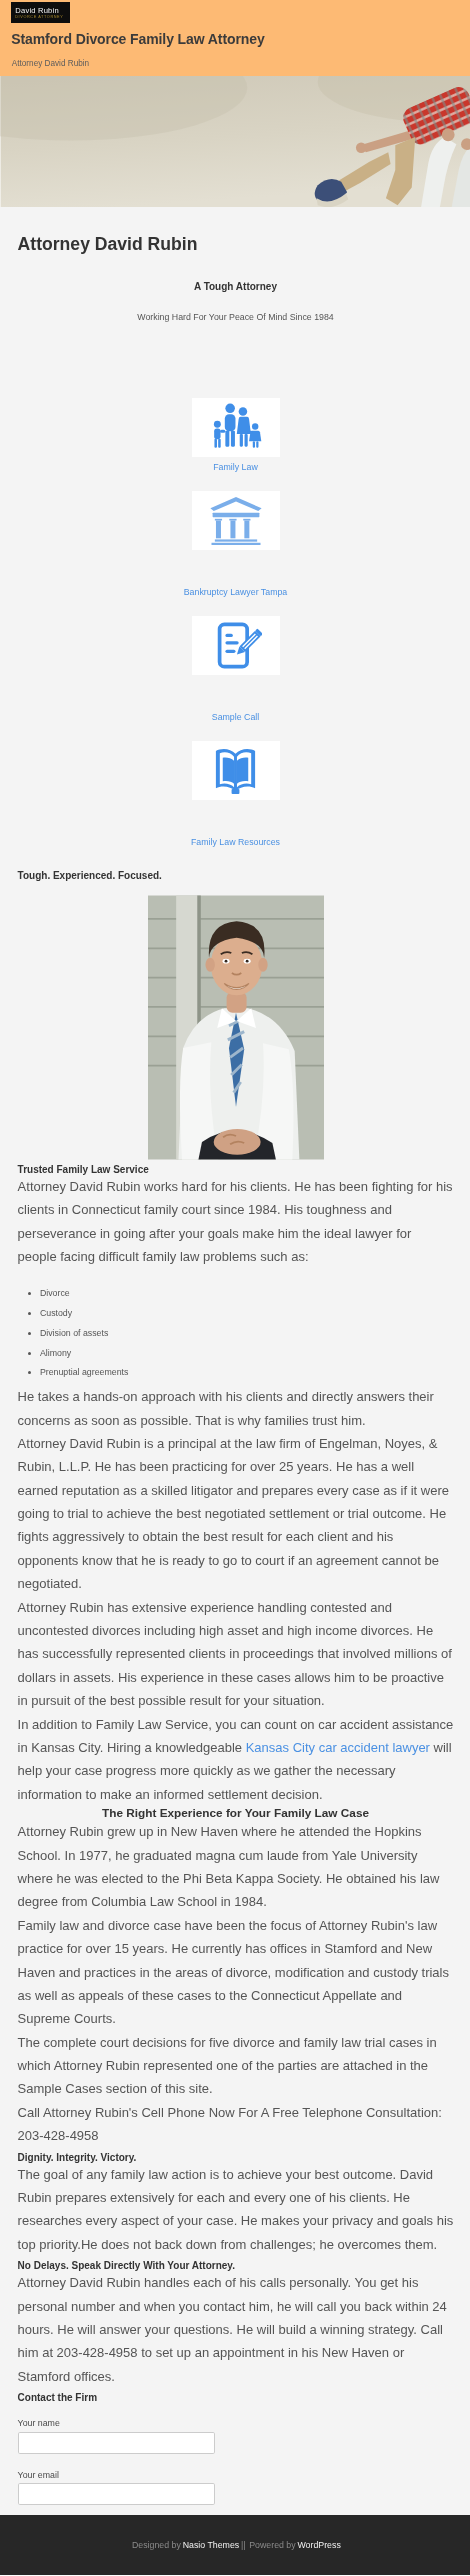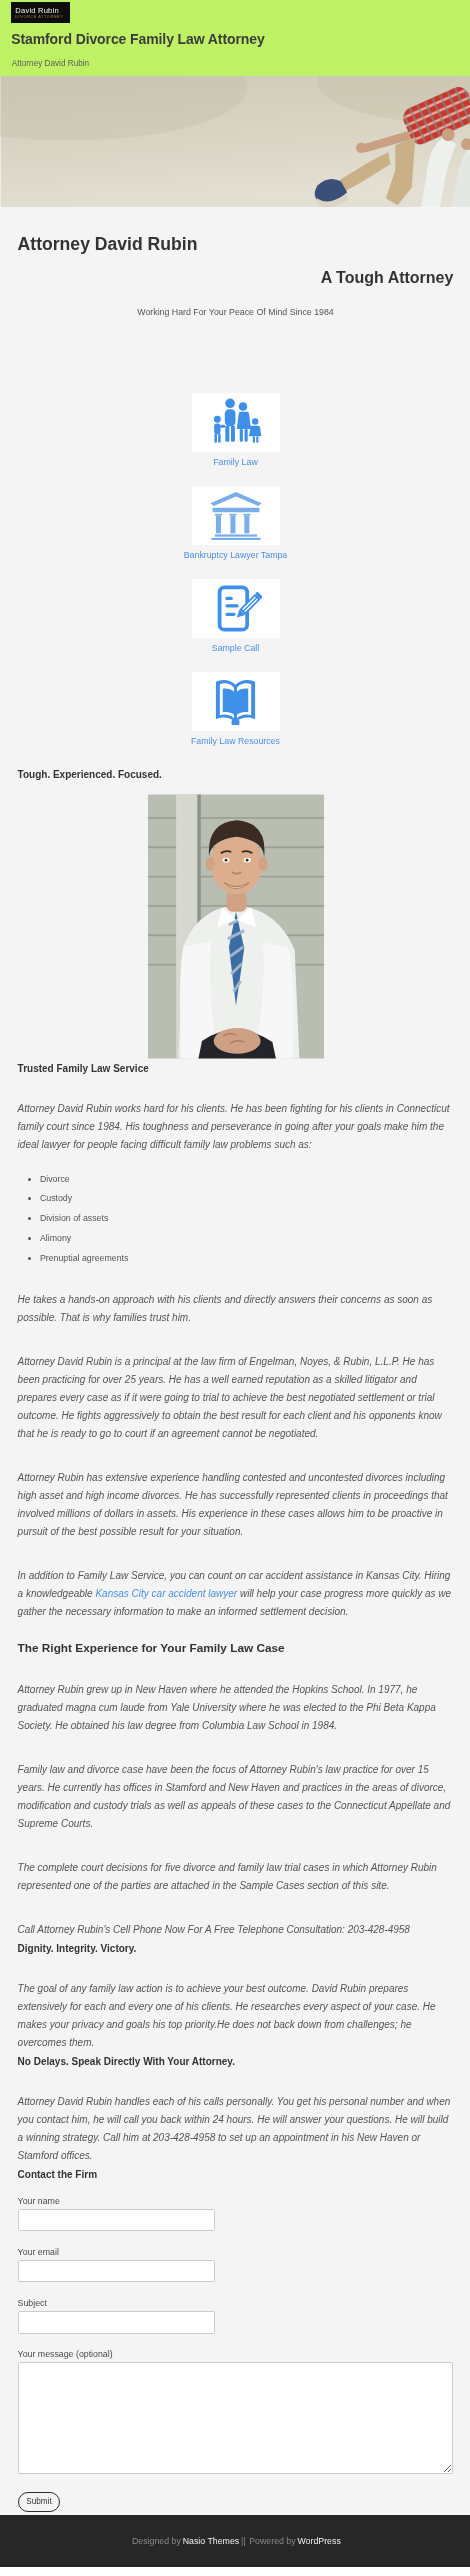--- a/index.html
+++ b/index.html
@@ -6,21 +6,21 @@
   html,body { width:471px; }
   body {
     font-family:"Liberation Sans", sans-serif;
     background:#ffffff;
     color:#555555;
     width:471px;
     height:2576px;
     overflow:hidden;
   }
   
-  .site-header { height:76px; background:#bef264; position:relative; }
+  .site-header { height:76px; background:#fdba74; position:relative; }
   .logo-box {
     position:absolute; left:11.2px; top:2.4px;
     width:59px; height:20.6px; background:#0d0d0d;
     display:flex; flex-direction:column; justify-content:center; padding-left:4.1px;
   }
   .logo-line1 { color:#f5f5f5; font-size:7.6px; letter-spacing:0.2px; }
   .logo-line2 { color:#a98b2d; font-size:3.8px; letter-spacing:0.6px; margin-top:0.6px; }
   .site-title {
     position:absolute; left:11.2px; top:31px;
     font-size:14px; font-weight:bold; color:#3b3b3b; letter-spacing:-0.1px;
@@ -33,40 +33,40 @@
   .hero { height:131px; position:relative; overflow:hidden; }
   .hero svg { display:block; }
   
   .content {
     background:#f4f4f4;
     height:2308px;
     padding:0 17.6px;
     overflow:hidden;
   }
   .page-title { padding-top:26.5px; font-size:17.6px; font-weight:bold; color:#333333; }
-  .center-h3 { margin-top:14px; text-align:right; font-size:16px; font-weight:bold; color:#333333; }
+  .center-h3 { margin-top:26px; text-align:center; font-size:10px; font-weight:bold; color:#333333; }
   .center-sub { margin-top:20px; text-align:center; font-size:8.8px; color:#555555; }
   .services { margin-top:76px; }
   .service-group { display:flex; flex-direction:column; align-items:center; }
-  .service-group + .service-group { margin-top:19px; }
+  .service-group + .service-group { margin-top:19px;gap:32px; }
   .icon-box {
     width:88px; height:59px; background:#ffffff;
     display:flex; align-items:center; justify-content:center;
     cursor:pointer;
   }
   .service-link {
     margin-top:5px; font-size:8.8px; color:#4a90e2; text-decoration:none; cursor:pointer;
   }
   .sub-heading { margin-top:23.5px; font-size:10px; font-weight:bold; color:#333333; }
   .portrait { margin:14px auto 0; width:176px; height:265px; display:block; }
-  .body-p { margin-top:26px; font-size:10px; line-height:1.8; color:#555555;font-style:italic; }
+  .body-p { margin-top:0; font-size:13px; line-height:1.8; color:#555555; }
   .practice-list { margin:17.6px 0 0 0; padding-left:22.3px; color:#555555; }
   .practice-list li { font-size:8.8px; line-height:1.65; margin-bottom:5.3px; }
   .inline-link { color:#4a90e2; text-decoration:none; cursor:pointer; }
-  .experience-heading { margin-top:20px; text-align:left; font-size:11.8px; font-weight:bold; color:#333333; }
+  .experience-heading { text-align:center; font-size:11.8px; font-weight:bold; color:#333333; }
   .sub-heading2 { margin-top:4px; font-size:10px; font-weight:bold; color:#333333; }
   
   .contact-form { margin-top:2.4px; }
   .form-label { display:block; margin-top:15.3px; font-size:8.8px; color:#4a4a4a; }
   .text-input {
     margin-top:3.5px; width:197px; height:22.3px;
     border:0.6px solid #cccccc; border-radius:1.8px; background:#ffffff;
     padding:0 4.7px; font-size:8.2px; color:#333; font-family:"Liberation Sans",sans-serif;
   }
   .msg-textarea {
@@ -74,21 +74,21 @@
     border:0.6px solid #cccccc; border-radius:1.8px; background:#ffffff;
     padding:4.7px; font-size:8.2px; color:#333; resize:both; font-family:"Liberation Sans",sans-serif;
   }
   .submit-btn {
     margin-top:15.3px; padding:4.7px 7.6px;
     background:#f4f4f4; border:0.6px solid #2b2b2b; border-radius:10px;
     font-size:8.2px; color:#333333; cursor:pointer; font-family:"Liberation Sans",sans-serif;
   }
   
   .site-footer {
-    height:52px; background:#272727;
+    height:60px; background:#272727;
     display:flex; align-items:center; justify-content:center;
     font-size:8.8px; color:#8a8a8a;
   }
   .site-footer span { margin:0 1.8px; }
   .footer-link { color:#f2f2f2; text-decoration:none; cursor:pointer; }
 </style>
 </head>
 <body>
 
 <header class="site-header">

